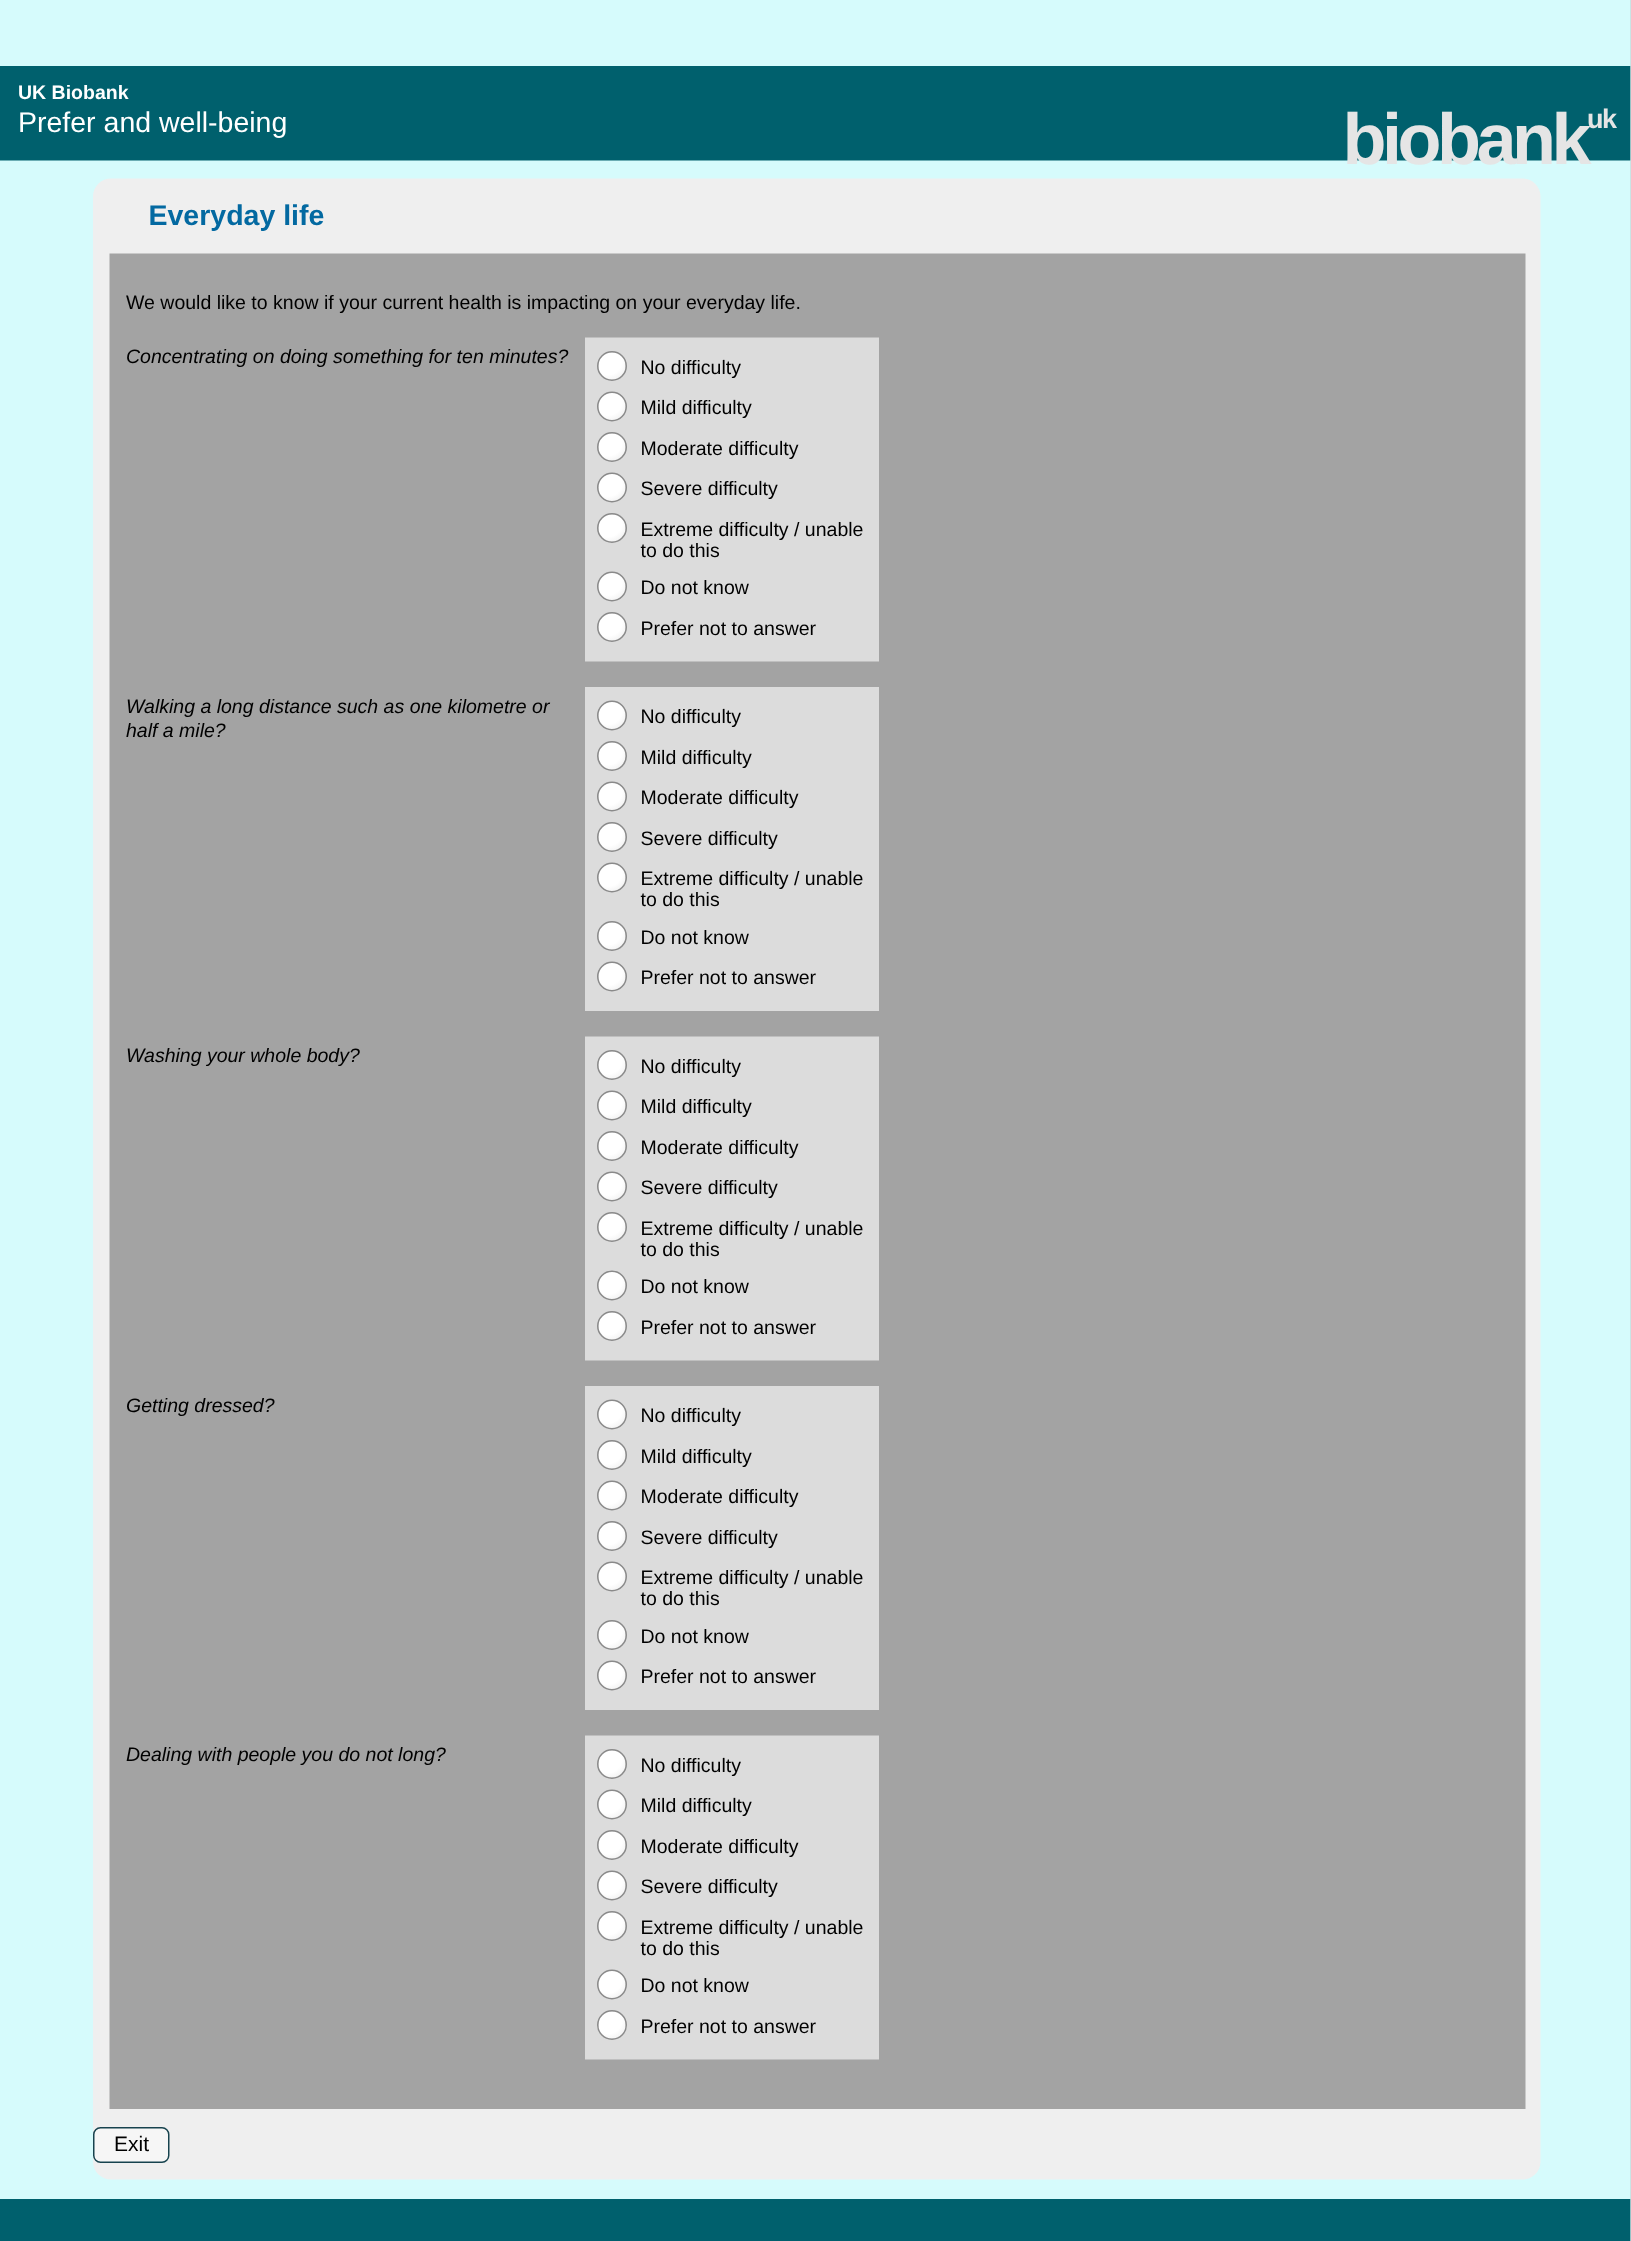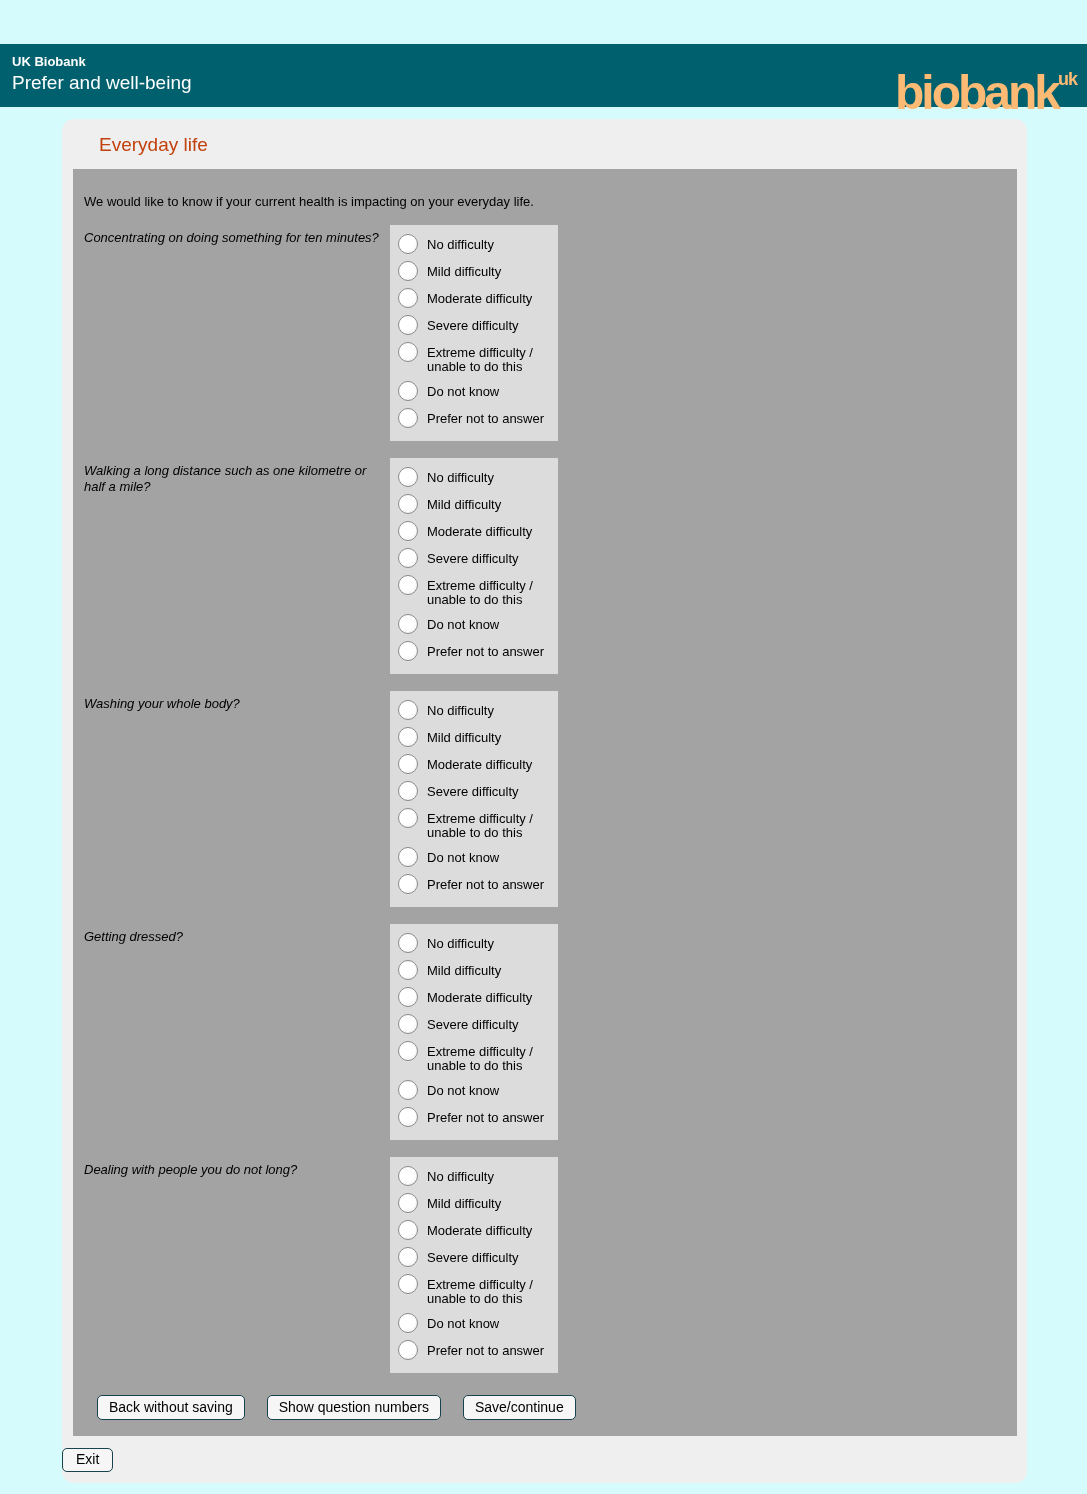--- a/index.html
+++ b/index.html
@@ -24,43 +24,43 @@
     color: #ffffff;
     margin-top: 44px;
   }
   .org-name { font-size: 13px; font-weight: bold; line-height: 17px; }
   .app-title { font-size: 19px; font-weight: 400; line-height: 26px; }
   .logo {
     font-weight: 800;
     font-size: 48px;
     line-height: 48px;
     letter-spacing: -3px;
-    color: #fdba74;
+    color: #e5e5e5;
     margin-top: 2px;
     white-space: nowrap;
   }
   .logo sup {
     font-size: 18px;
     letter-spacing: -1px;
     vertical-align: 24px;
   }
 
   
   .page { padding: 12px 0 13px 0; }
   .panel {
     margin-left: 62px;
     width: 965px;
     background: #efefef;
     border-radius: 12px;
     overflow: hidden;
   }
   .section-title {
     font-size: 19px;
-    font-weight: normal;
-    color: #c2410c;
+    font-weight: bold;
+    color: #0369a1;
     padding: 15px 0 13px 37px;
   }
   .content {
     background: #a3a3a3;
     margin: 0 10px 0 11px;
     padding: 17px 11px 16px 11px;
   }
   .intro { font-size: 13px; color: #000; margin: 8px 0 16px 0; }
   .intro.second { margin-bottom: 24px; }
 
@@ -73,21 +73,21 @@
   .q-label {
     width: 300px;
     font-size: 13px;
     line-height: 16px;
     color: #000;
     padding-top: 5px;
     font-style: italic;
   }
   .q-options {
     margin-left: 6px;
-    width: 168px;
+    width: 196px;
     background: #dcdcdc;
     padding: 9px 8px 6px 8px;
   }
   .option {
     display: flex;
     align-items: flex-start;
     margin-bottom: 7px;
     cursor: pointer;
   }
   .radio {
@@ -356,25 +356,20 @@
   </label>
 
   <label class="option">
     <span class="radio"></span>
     <span class="option-label">Prefer not to answer</span>
   </label>
 </div>
   </div>
 </div>
 
-      <div class="actions">
-        <button class="btn">Back without saving</button>
-        <button class="btn">Show question numbers</button>
-        <button class="btn">Save/continue</button>
-      </div>
     </div>
     <div class="panel-footer">
       <button class="btn exit-btn">Exit</button>
     </div>
   </div>
 </main>
 
 <footer class="bottombar">
   
 </footer>

